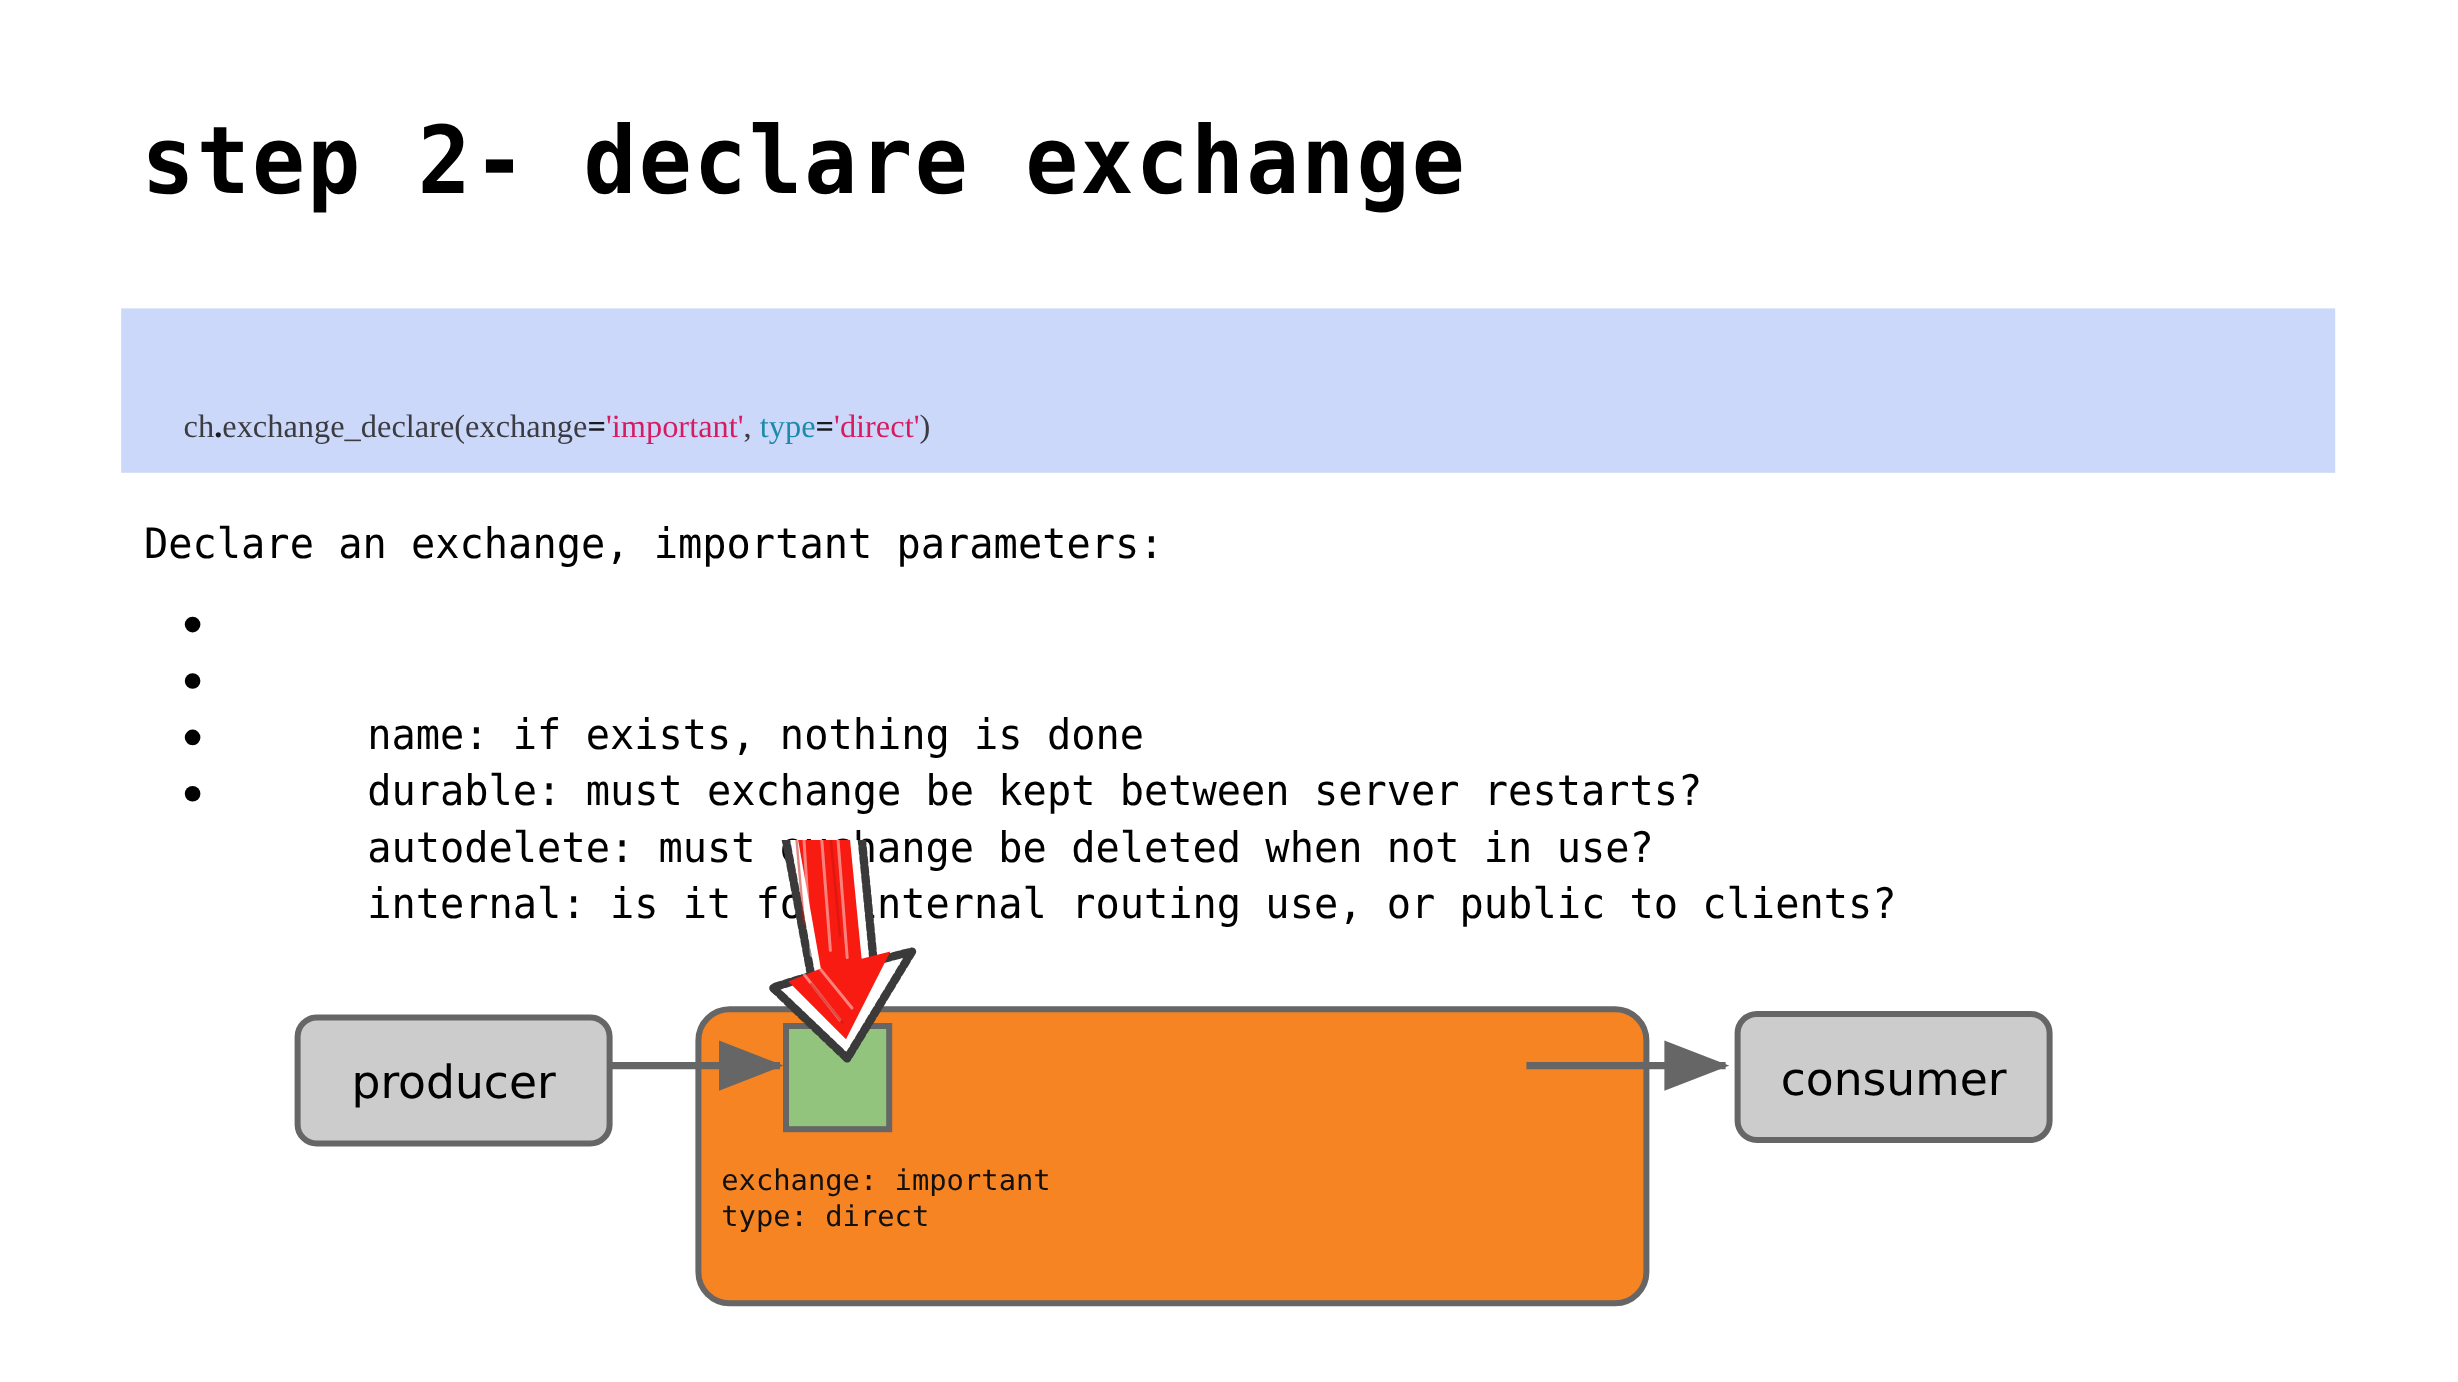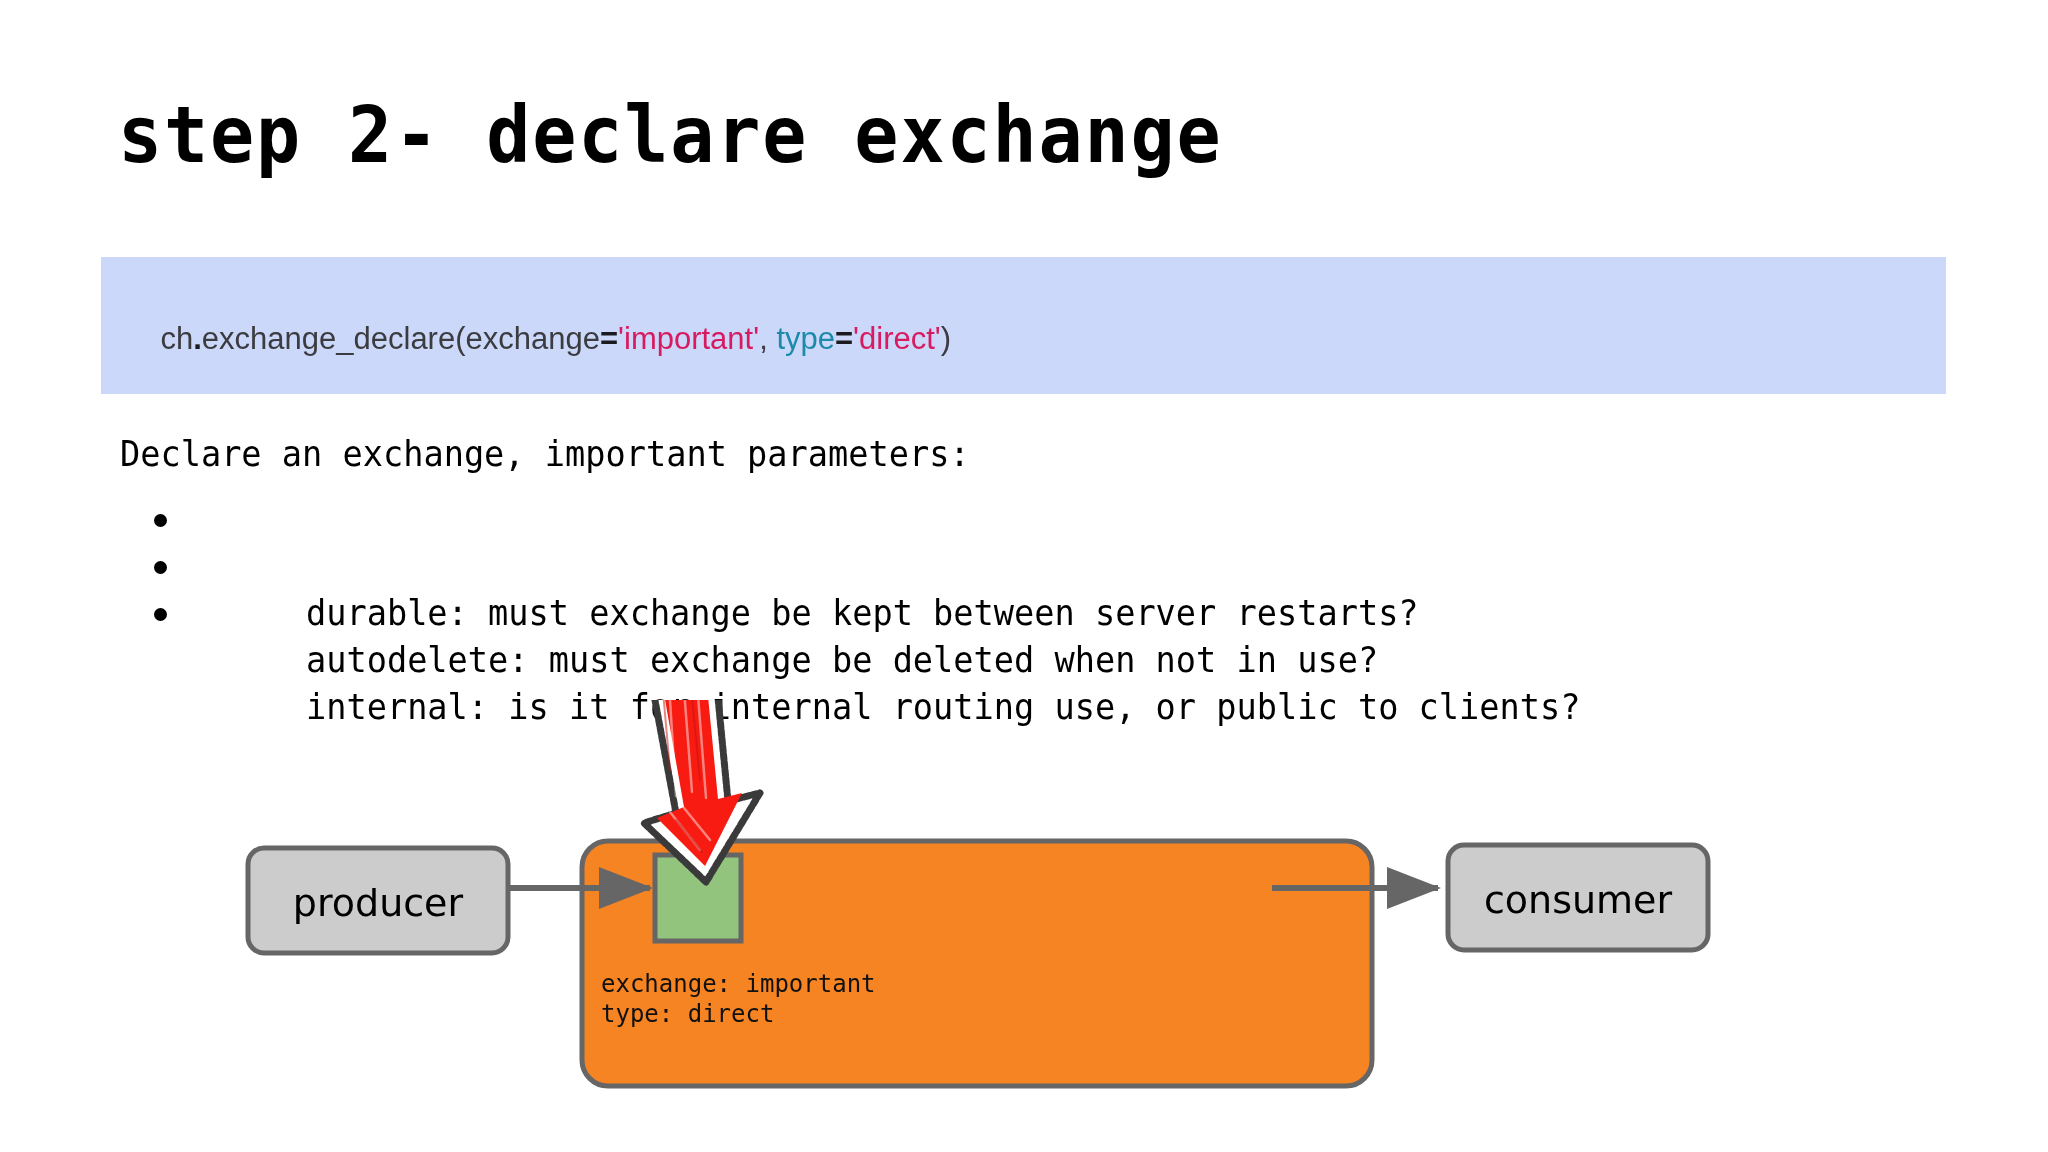--- a/index.html
+++ b/index.html
@@ -36,23 +36,23 @@
     position: absolute;
     left: 101px;
     top: 257px;
     width: 1845px;
     height: 137px;
     background: #cbd8f9;
   }
   #code-line {
     position: absolute;
     left: 25px;
-    top: 22px;
-    font-family: Liberation Sans, sans-serif;
-    font-size: 31px;
+    top: 38px;
+    font-family: Liberation Serif, serif;
+    font-size: 27px;
     line-height: 40px;
     white-space: pre;
     color: #3b3b40;
   }
   .tok-plain  { color: #3b3b40; }
   .tok-op     { color: #1b1b1f; font-weight: bold; }
   .tok-str    { color: #d81b60; }
   .tok-kwarg  { color: #1c8bab; }
   .tok-punct  { color: #3b3b40; }
 
@@ -131,20 +131,24 @@
 
 <div id="code-block">
   <div id="code-line">
     <span class="tok-plain">ch</span><span class="tok-op">.</span><span class="tok-plain">exchange_declare(exchange</span><span class="tok-op">=</span><span class="tok-str">'important'</span><span class="tok-punct">, </span><span class="tok-kwarg">type</span><span class="tok-op">=</span><span class="tok-str">'direct'</span><span class="tok-punct">)</span>
   </div>
 </div>
 
 <div id="body-intro">Declare an exchange, important parameters:</div>
 
 <ul id="bullet-list">
+  <li>
+    <span class="bullet-dot"></span>
+    <span class="bullet-text">name: if exists, nothing is done</span>
+  </li>
   <li>
     <span class="bullet-dot"></span>
     <span class="bullet-text">durable: must exchange be kept between server restarts?</span>
   </li>
   <li>
     <span class="bullet-dot"></span>
     <span class="bullet-text">autodelete: must exchange be deleted when not in use?</span>
   </li>
   <li>
     <span class="bullet-dot"></span>

